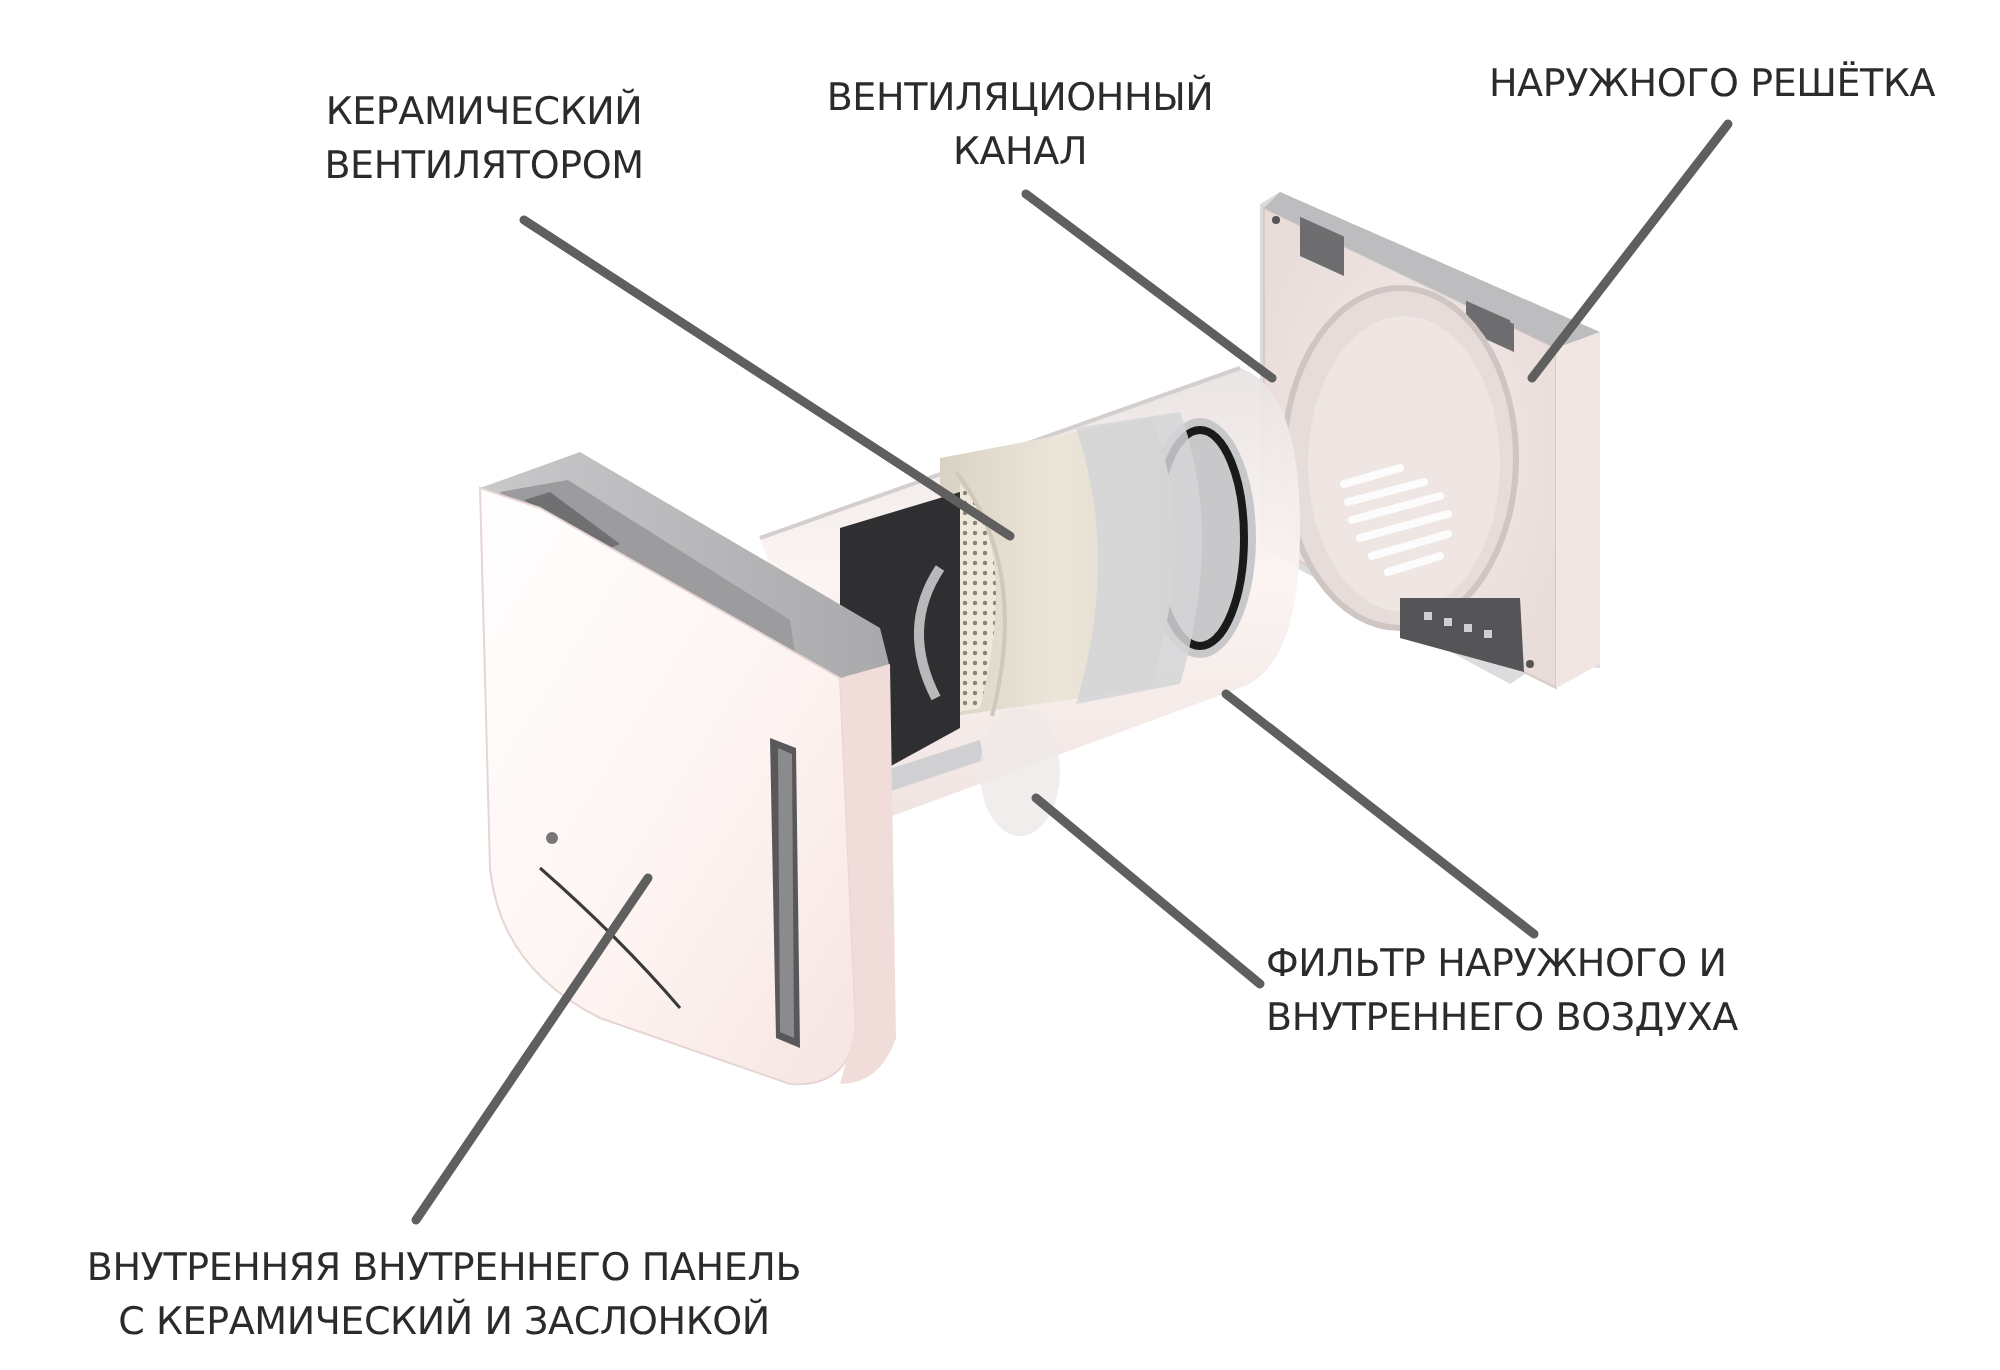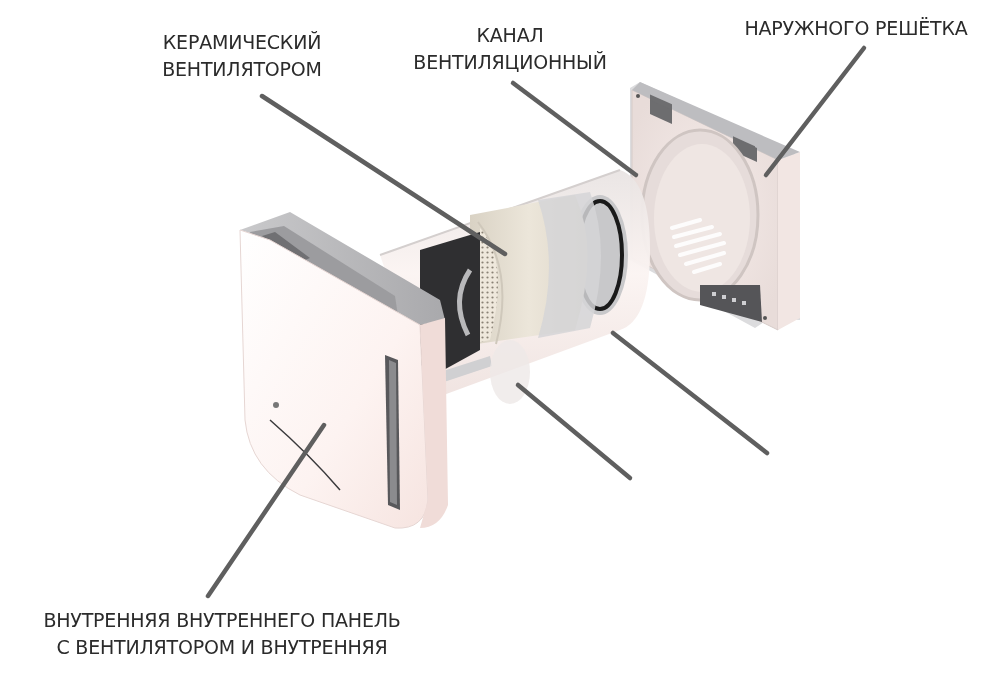--- a/index.html
+++ b/index.html
@@ -1,18 +1,18 @@
 <!DOCTYPE html>
 <html><head>
 <meta charset="utf-8">
 <style>
   html, body { margin: 0; padding: 0; background: #ffffff; }
   body { width: 1000px; height: 685px; position: relative; overflow: hidden;
          font-family: "DejaVu Sans", "Liberation Sans", sans-serif; }
-  .canvas { position: absolute; left: 0; top: 0; width: 1000px; height: 560px; }
+  .canvas { position: absolute; left: 0; top: 14px; width: 1000px; height: 560px; }
   .label { position: absolute; color: #2b2b2b; font-size: 19px; line-height: 27px;
            letter-spacing: -0.2px; text-align: center; white-space: nowrap; }
   .label span { display: block; }
   .label.left-align { text-align: left; }
 </style>
 </head>
 <body>
 
 <div class="canvas">
   <svg width="1000" height="685" viewBox="0 0 1000 685" xmlns="http://www.w3.org/2000/svg">
@@ -119,26 +119,30 @@
     </g>
   </svg>
 
   
   <div class="label" style="left:142px; top:29px; width:200px;">
     <span>КЕРАМИЧЕСКИЙ</span>
     <span>ВЕНТИЛЯТОРОМ</span>
   </div>
 
   <div class="label" style="left:400px; top:22px; width:220px;">
+    <span>ВЕНТИЛЯЦИОННЫЙ</span>
     <span>КАНАЛ</span>
-    <span>ВЕНТИЛЯЦИОННЫЙ</span>
   </div>
 
   <div class="label" style="left:742px; top:15px; width:228px;">
     <span>НАРУЖНОГО РЕШЁТКА</span>
   </div>
 
+  <div class="label left-align" style="left:633px; top:455px; width:260px;">
+    <span>ФИЛЬТР НАРУЖНОГО И</span>
+    <span>ВНУТРЕННЕГО ВОЗДУХА</span>
+  </div>
 
   <div class="label" style="left:22px; top:607px; width:400px;">
     <span>ВНУТРЕННЯЯ ВНУТРЕННЕГО ПАНЕЛЬ</span>
-    <span>С ВЕНТИЛЯТОРОМ И ВНУТРЕННЯЯ</span>
+    <span>С КЕРАМИЧЕСКИЙ И ЗАСЛОНКОЙ</span>
   </div>
 </div>
 
 </body></html>

